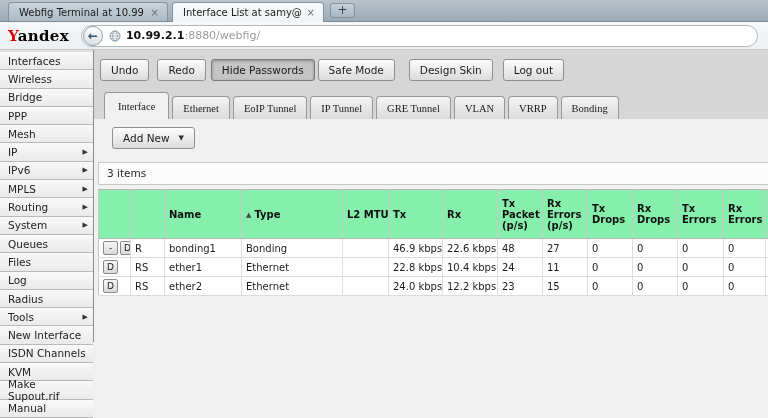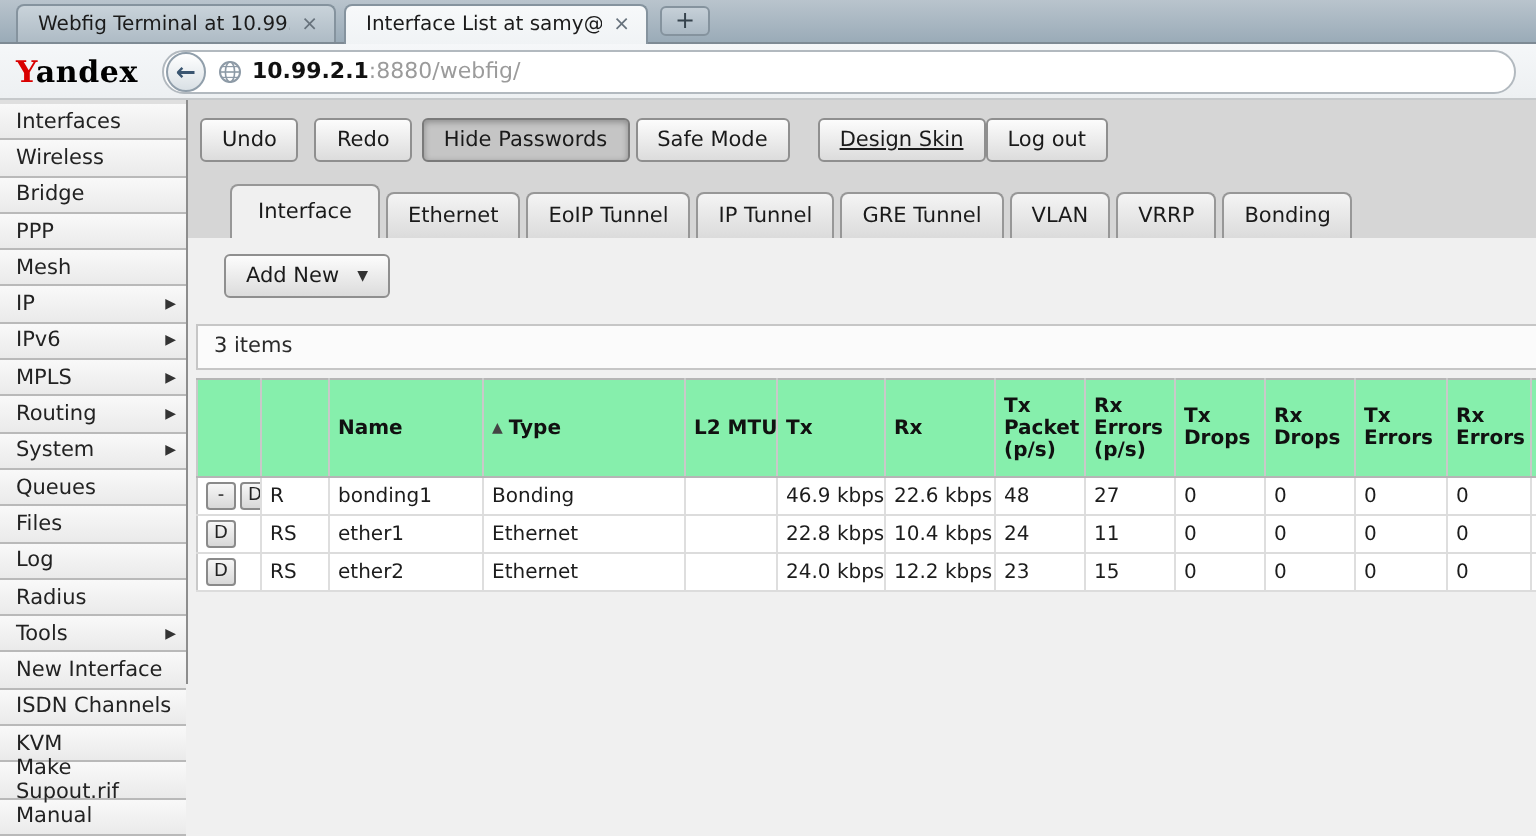--- a/index.html
+++ b/index.html
@@ -51,25 +51,25 @@
   .main { flex:1; background:#d6d6d6; display:flex; flex-direction:column;
     overflow:hidden; }
   .btnrow { padding:9px 0 0 6px; display:flex; }
   .btn { font-family:inherit; font-size:10.5px; color:#1a1a1a;
     background:linear-gradient(#fcfcfc,#dcdcdc); border:1px solid #8f8f8f;
     border-radius:3px; padding:4px 10px; cursor:pointer; }
   .btnrow .btn:nth-child(1){ margin-right:8px; }
   .btnrow .btn:nth-child(2){ margin-right:5px; }
   .btnrow .btn:nth-child(3){ margin-right:3px; }
   .btnrow .btn:nth-child(4){ margin-right:14px; }
-  .btnrow .btn:nth-child(5){ margin-right:0;text-decoration:underline; }
+  .btnrow .btn:nth-child(5){ margin-right:10px; }
   .btn.pressed { background:#c5c5c5; box-shadow:inset 0 1px 3px rgba(0,0,0,.3);
     border-color:#7a7a7a; }
 
-  .wtabs { margin-top:11px; padding-left:21px; display:flex; align-items:flex-end; }
+  .wtabs { margin-top:11px; padding-left:10px; display:flex; align-items:flex-end;font-family:Liberation Serif, serif; }
   .wtab { font-size:10.5px; color:#1a1a1a; height:23px; display:flex;
     align-items:center; background:linear-gradient(#f4f4f4,#dbdbdb);
     border:1px solid #979797; border-bottom:none; border-radius:4px 4px 0 0;
     padding:0 10px; margin-right:3px; cursor:pointer; }
   .wtab.active { background:#f0f0f0; height:27px; padding:0 13px; }
 
   .content { flex:1; background:#f0f0f0; overflow:hidden; }
   .addnew { margin:8px 0 0 18px; display:inline-flex; align-items:center; gap:9px; }
   .addnew-arrow { font-size:7px; color:#333; }
   .itemsbar { margin:13px 0 4px 4px; background:#fbfbfb;

